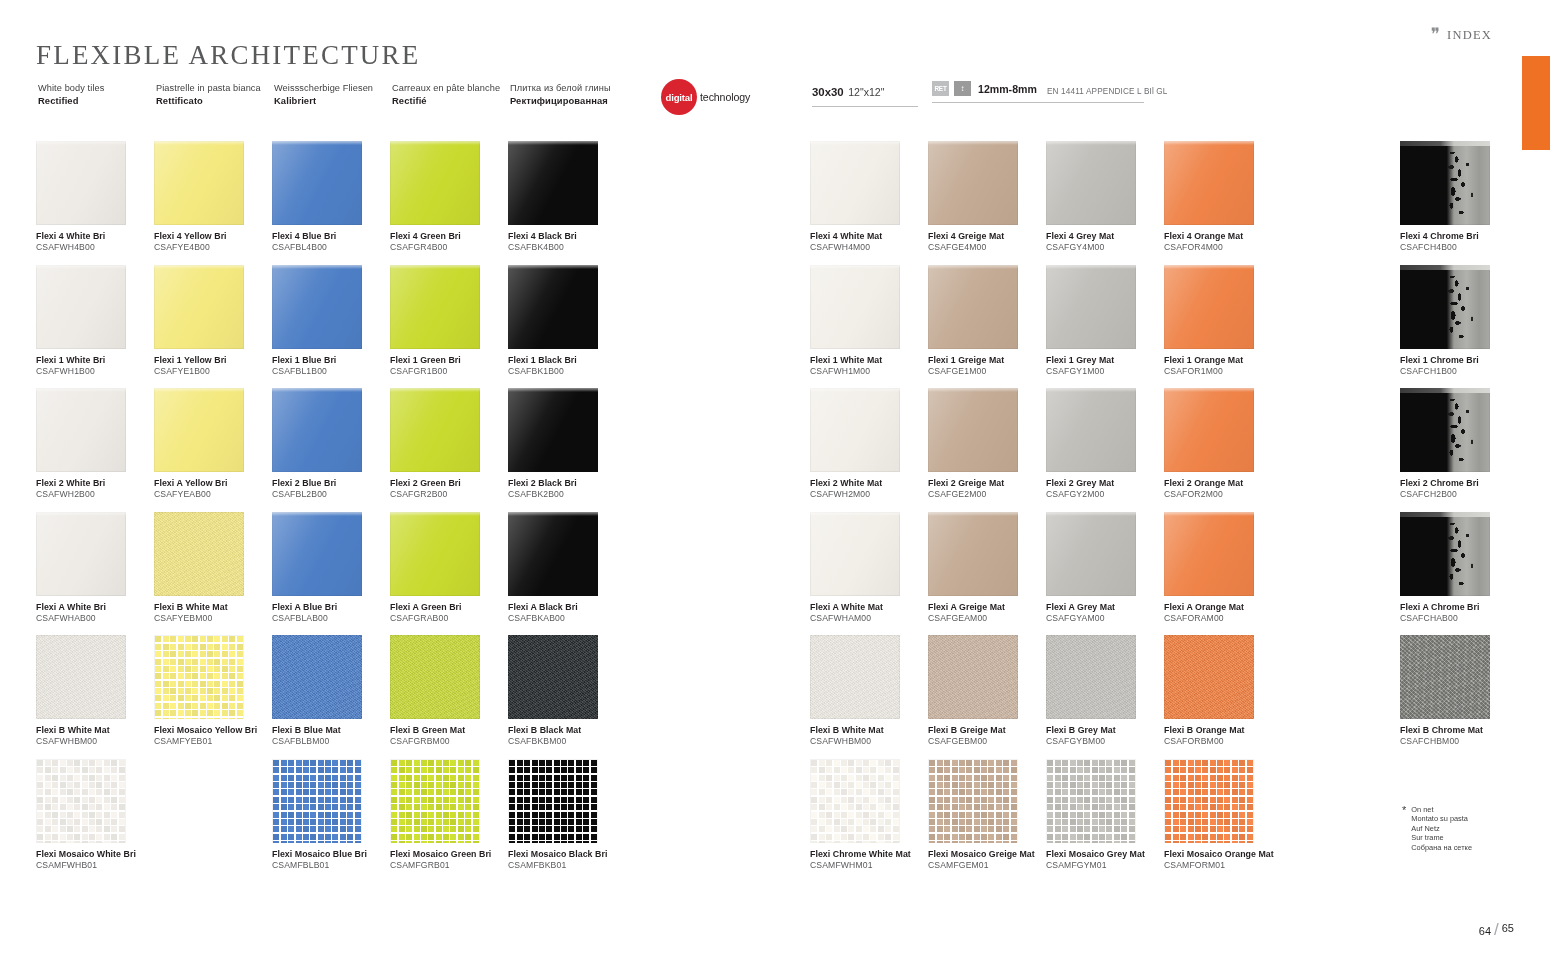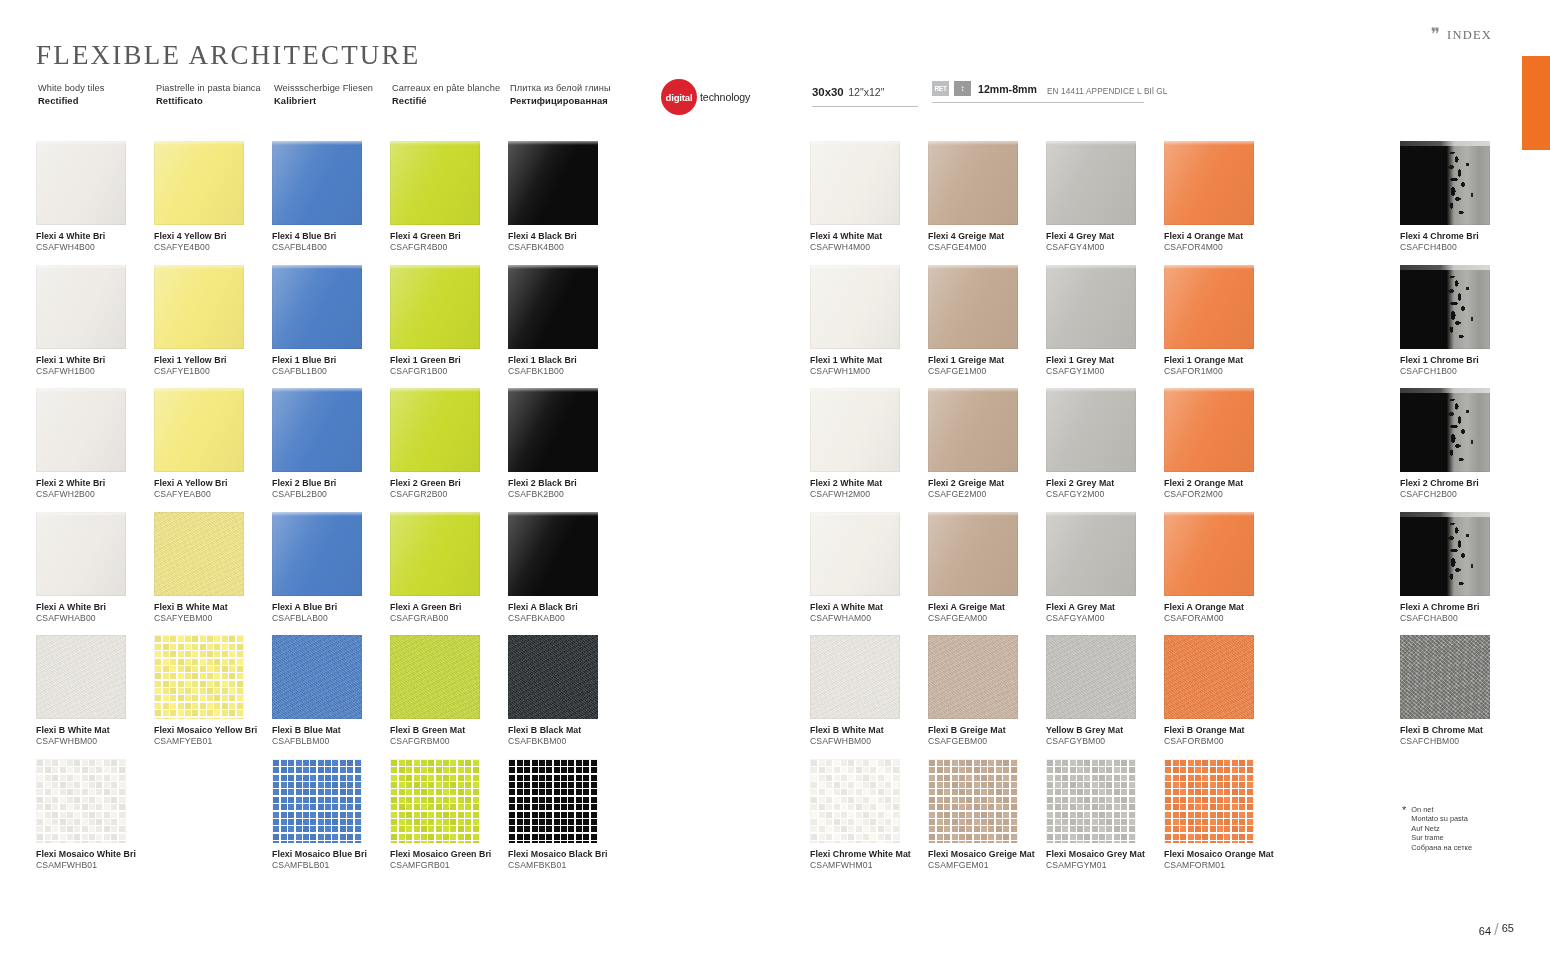--- a/index.html
+++ b/index.html
@@ -1624,21 +1624,21 @@
         <div class="cell">
           <div class="swatch sw-edge sw-gloss" style="background:#bfbdb8;"></div>
           <div class="cap">
             <div class="n">Flexi A Grey Mat</div>
             <div class="c">CSAFGYAM00</div>
           </div>
         </div>
         <div class="cell">
           <div class="swatch sw-edge sw-matte" style="background:#c3c1bc;"></div>
           <div class="cap">
-            <div class="n">Yellow B Grey Mat</div>
+            <div class="n">Flexi B Grey Mat</div>
             <div class="c">CSAFGYBM00</div>
           </div>
         </div>
         <div class="cell">
           <div class="swatch sw-edge sw-mosaic" style="">
             <span class="mos">
               <i style="left:1.40px;top:1.40px;width:5.98px;height:5.98px;background:#bfbdb8;filter:brightness(0.964);"></i>
               <i style="left:8.78px;top:1.40px;width:5.98px;height:5.98px;background:#bfbdb8;filter:brightness(1.018);"></i>
               <i style="left:16.17px;top:1.40px;width:5.98px;height:5.98px;background:#bfbdb8;filter:brightness(0.982);"></i>
               <i style="left:23.55px;top:1.40px;width:5.98px;height:5.98px;background:#bfbdb8;filter:brightness(1.036);"></i>

